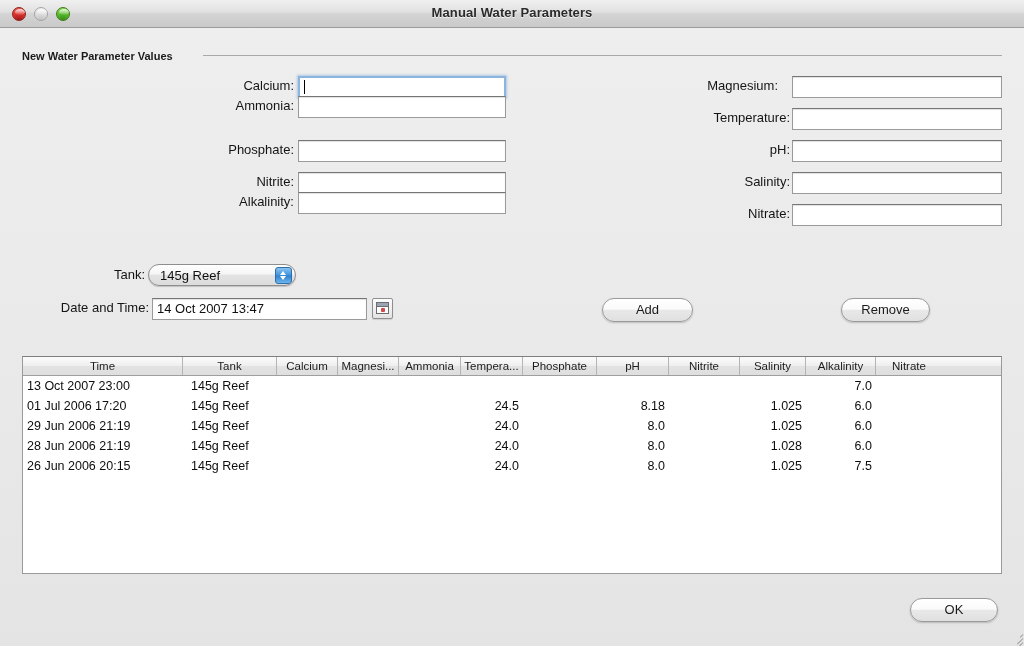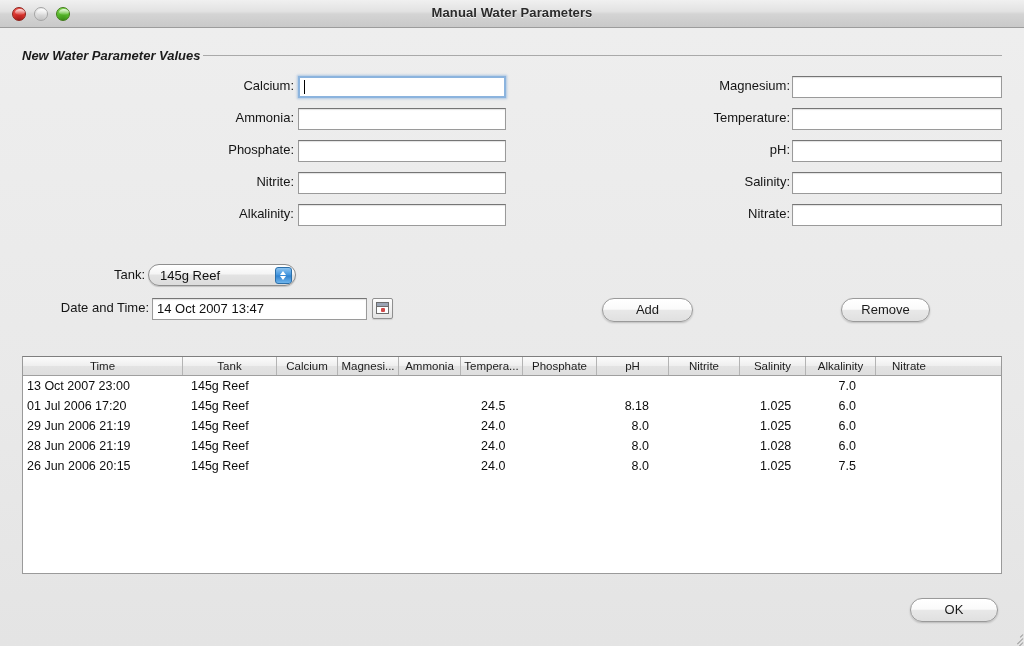--- a/index.html
+++ b/index.html
@@ -86,27 +86,26 @@
   }
 
   
   .group-header {
     position: absolute;
     height: 16px;
     left: 22px;
     right: 22px;
   }
   .group-header .gh-label {
-    font-size: 13px;
+    font-size: 11px;
     font-weight: bold;
     color: #1b1b1b;
     white-space: nowrap;
     padding-right: 6px;
     background: transparent;
-    font-style: italic;
   }
   .group-header .gh-rule {
     position: absolute;
     top: 9px;
     right: 0;
     height: 1px;
     background: #a9a9a9;
   }
 
   
@@ -298,21 +297,21 @@
   .td {
     display: inline-block;
     height: 20px;
     line-height: 20px;
     font-size: 12.5px;
     color: #0d0d0d;
     box-sizing: border-box;
     overflow: hidden;
     white-space: nowrap;
     vertical-align: top;
-    padding: 0 20px;
+    padding: 0 4px;
   }
   .td.num { text-align: right; }
   .td.left { text-align: left; }
 
   
   #grip {
     position: absolute;
     right: 1px;
     bottom: 1px;
     width: 14px;
@@ -349,39 +348,39 @@
 
     <div class="group-header" style="top:18px;">
       <span class="gh-label" id="gh1">New Water Parameter Values</span>
       <span class="gh-rule" id="gh1rule" style="left: 181px;"></span>
     </div>
 
     <div class="field-row" style="left:100px; width:406px; top:48px;">
       <span class="field-label" style="right:212px;text-align:center;">Calcium:</span>
       <div class="text-field focused" style="left:198px; width:208px;"><span></span><span class="caret"></span></div>
     </div>
-    <div class="field-row" style="left:100px; width:406px; top:80px;">
+    <div class="field-row" style="left:100px; width:406px; top:68px;">
       <span class="field-label" style="right:212px;">Ammonia:</span>
       <div class="text-field" style="left:198px; width:208px;"><span></span></div>
     </div>
     <div class="field-row" style="left:100px; width:406px; top:144px;">
       <span class="field-label" style="right:212px;">Nitrite:</span>
       <div class="text-field" style="left:198px; width:208px;"><span></span></div>
     </div>
     <div class="field-row" style="left:100px; width:406px; top:112px;">
       <span class="field-label" style="right:212px;">Phosphate:</span>
       <div class="text-field" style="left:198px; width:208px;"><span></span></div>
     </div>
-    <div class="field-row" style="left:100px; width:406px; top:176px;">
+    <div class="field-row" style="left:100px; width:406px; top:164px;">
       <span class="field-label" style="right:212px;">Alkalinity:</span>
       <div class="text-field" style="left:198px; width:208px;"><span></span></div>
     </div>
 
     <div class="field-row" style="left:594px; width:408px; top:48px;">
-      <span class="field-label" style="right:212px;margin-left:39px;">Magnesium:</span>
+      <span class="field-label" style="right:224px;margin-left:39px;">Magnesium:</span>
       <div class="text-field" style="left:198px; width:210px;"><span></span></div>
     </div>
     <div class="field-row" style="left:594px; width:408px; top:112px;">
       <span class="field-label" style="right:212px;">pH:</span>
       <div class="text-field" style="left:198px; width:210px;"><span></span></div>
     </div>
     <div class="field-row" style="left:594px; width:408px; top:80px;">
       <span class="field-label" style="right:212px;">Temperature:</span>
       <div class="text-field" style="left:198px; width:210px;"><span></span></div>
     </div>

